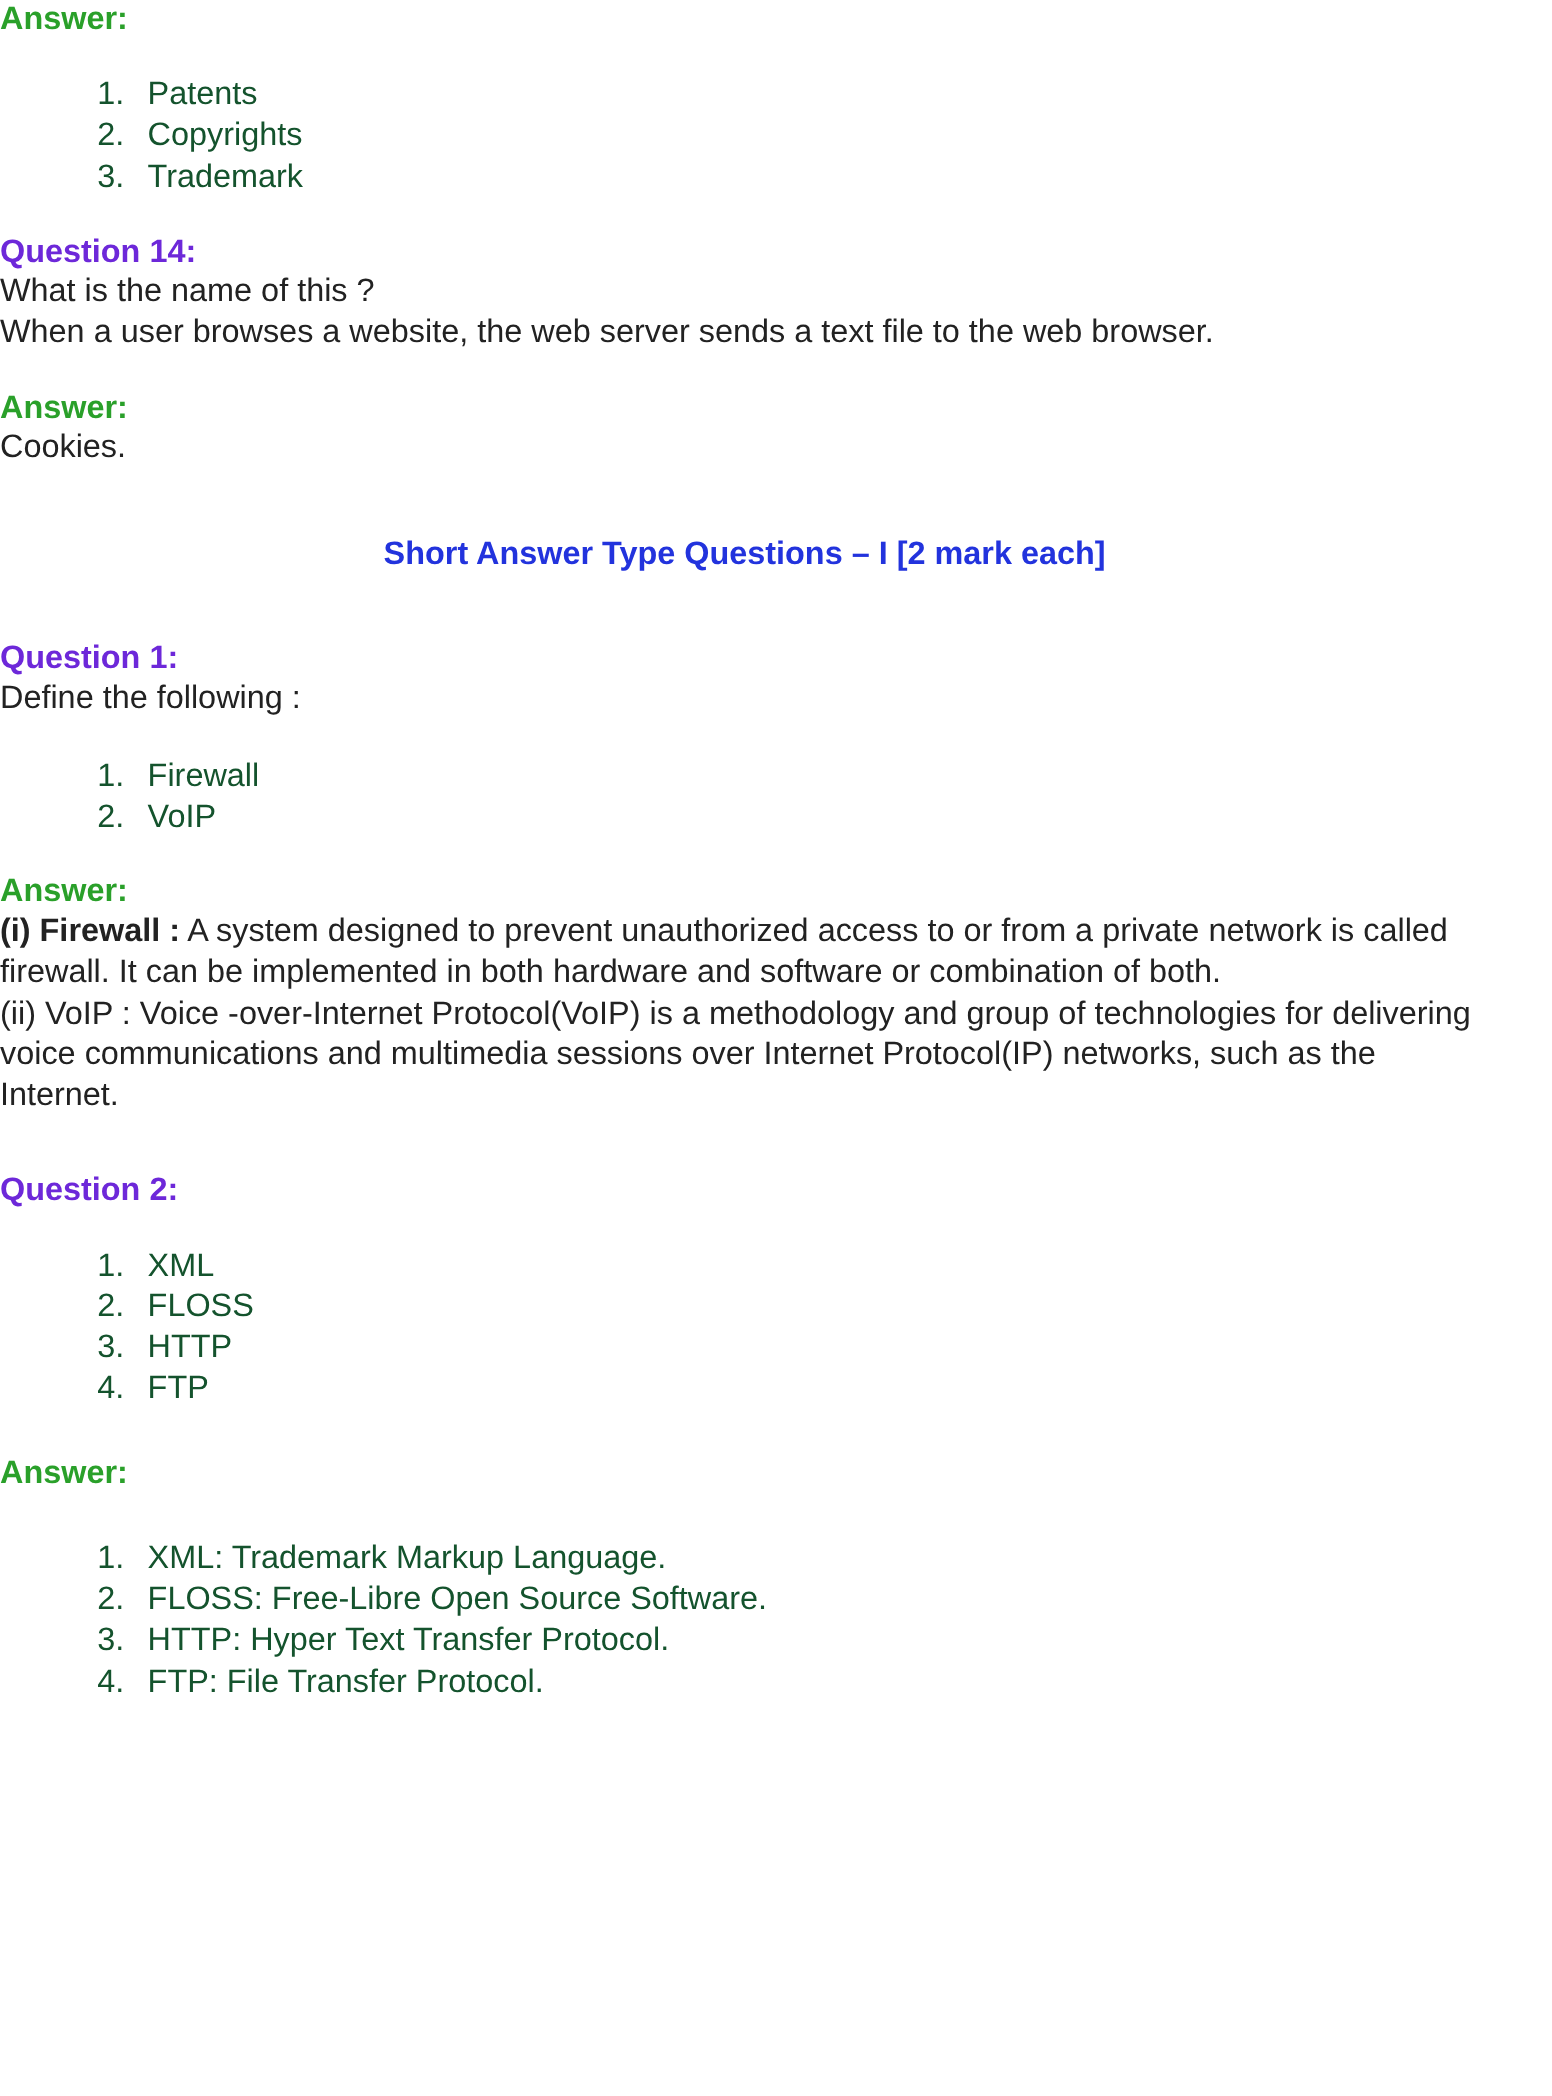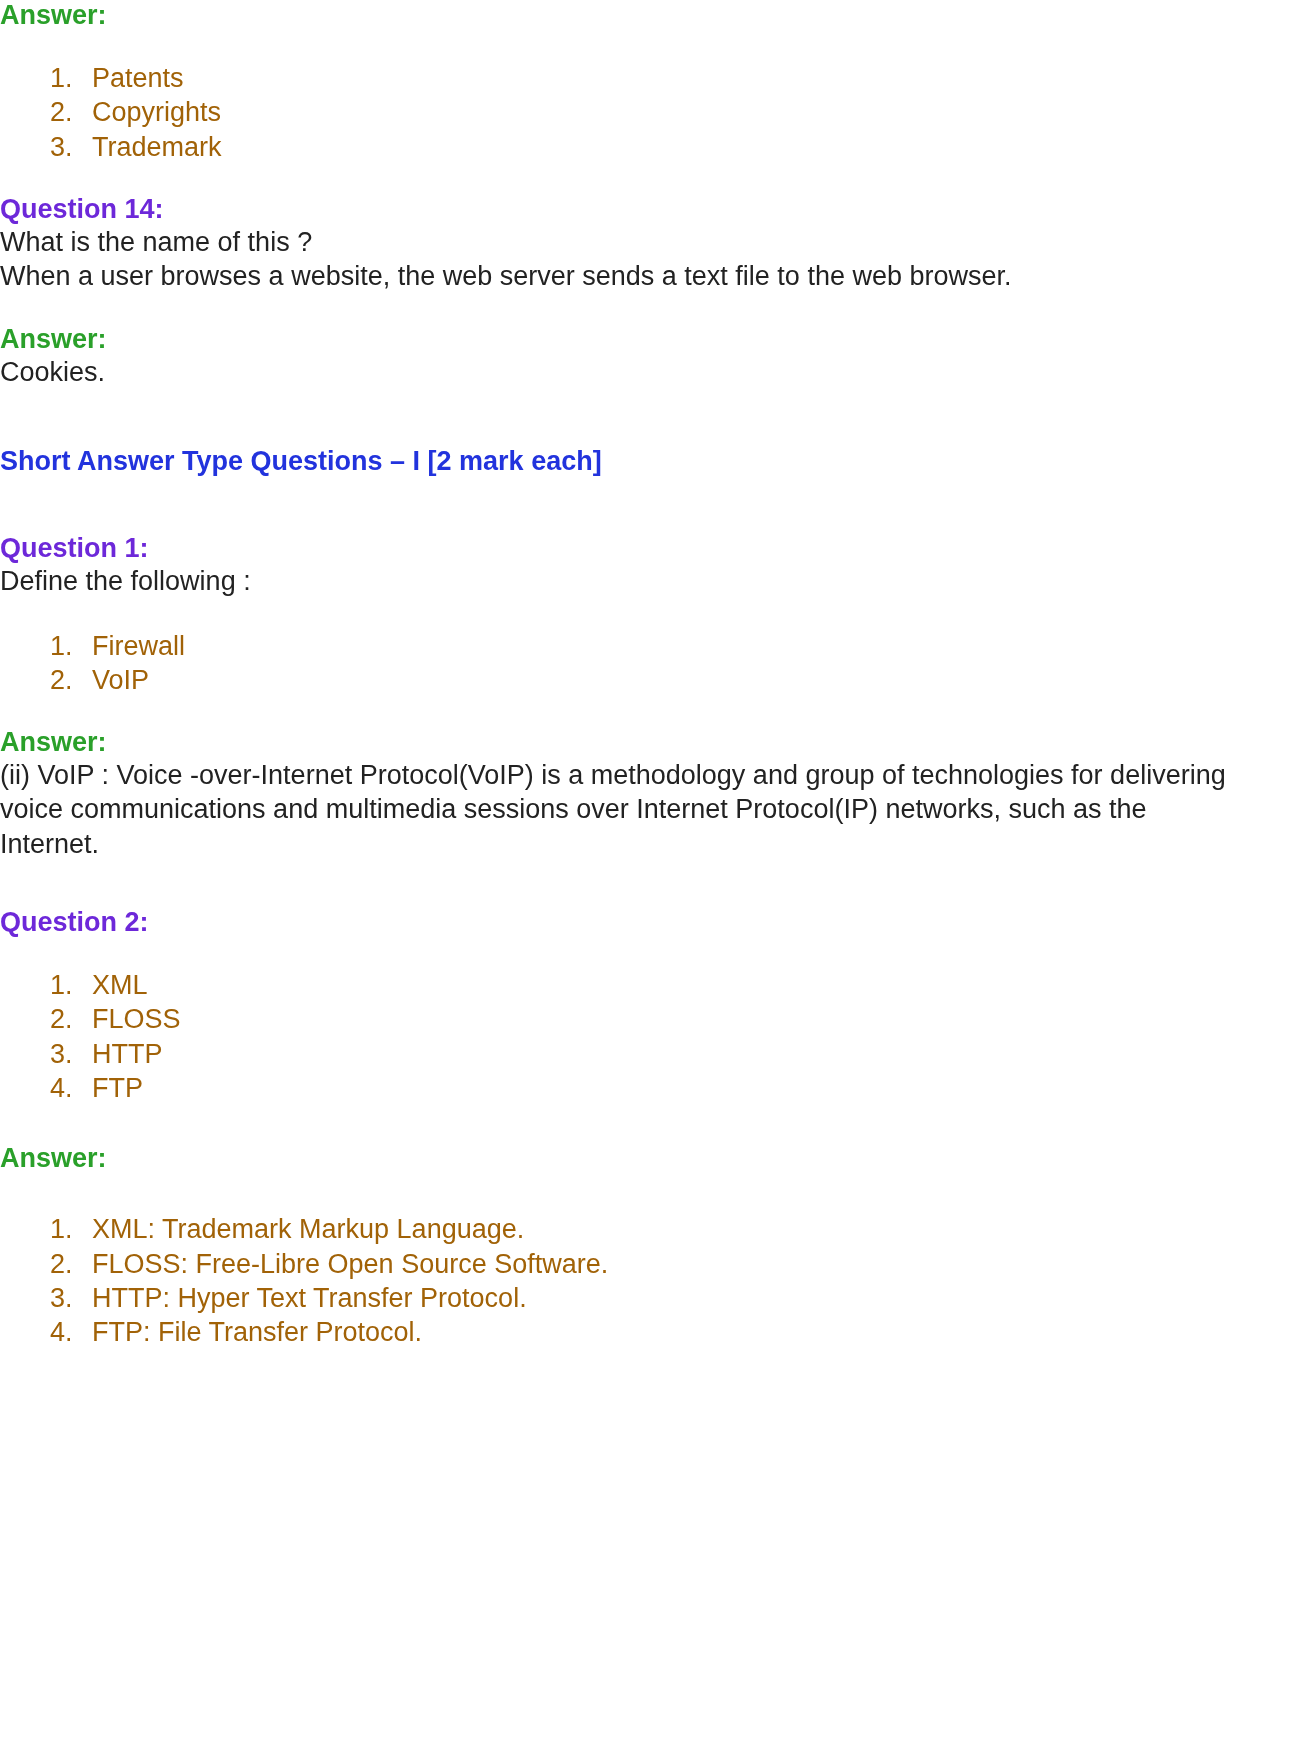--- a/index.html
+++ b/index.html
@@ -40,30 +40,30 @@
     font-size: 27px;
     line-height: 1.27;
     margin: 0;
     padding: 0;
     color: #222222;
   }
   .section-title {
     color: #2233dd;
     font-weight: bold;
     font-size: 27px;
-    text-align: left;
+    text-align: center;
     margin: 0;
     line-height: 1.2;
   }
   ol.list {
     margin: 0;
-    padding: 0 0 0 80px;
+    padding: 0 0 0 111px;
     font-size: 27px;
     line-height: 1.27;
-    color: #a16207;
+    color: #14532d;
   }
   ol.list li {
     padding-left: 12px;
     margin: 0;
   }
   .sp-30 { height: 30px; }
   .sp-38 { height: 38px; }
   .sp-46 { height: 46px; }
   .sp-56 { height: 56px; }
   b { font-weight: bold; }
@@ -107,20 +107,21 @@
   <div class="sp-30"></div>
 
   <ol class="list">
     <li>Firewall</li>
     <li>VoIP</li>
   </ol>
 
   <div class="sp-30"></div>
 
   <div class="answer-heading">Answer:</div>
+  <div class="para"><b>(i) Firewall :</b><span> A system designed to prevent unauthorized access to or from a private network is called firewall. It can be implemented in both hardware and software or combination of both.</span></div>
   <div class="para">(ii) VoIP : Voice -over-Internet Protocol(VoIP) is a methodology and group of technologies for delivering voice communications and multimedia sessions over Internet Protocol(IP) networks, such as the Internet.</div>
 
   <div class="sp-46"></div>
 
   <div class="question-heading">Question 2:</div>
 
   <div class="sp-30"></div>
 
   <ol class="list">
     <li>XML</li>

